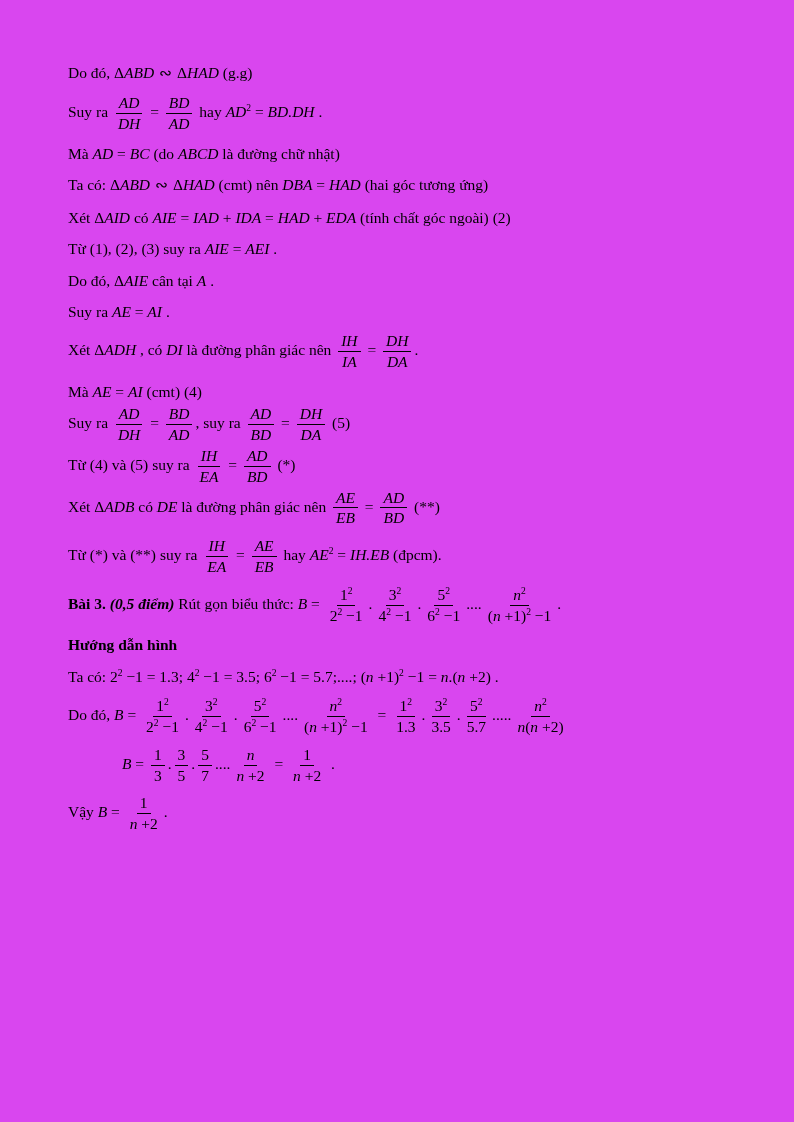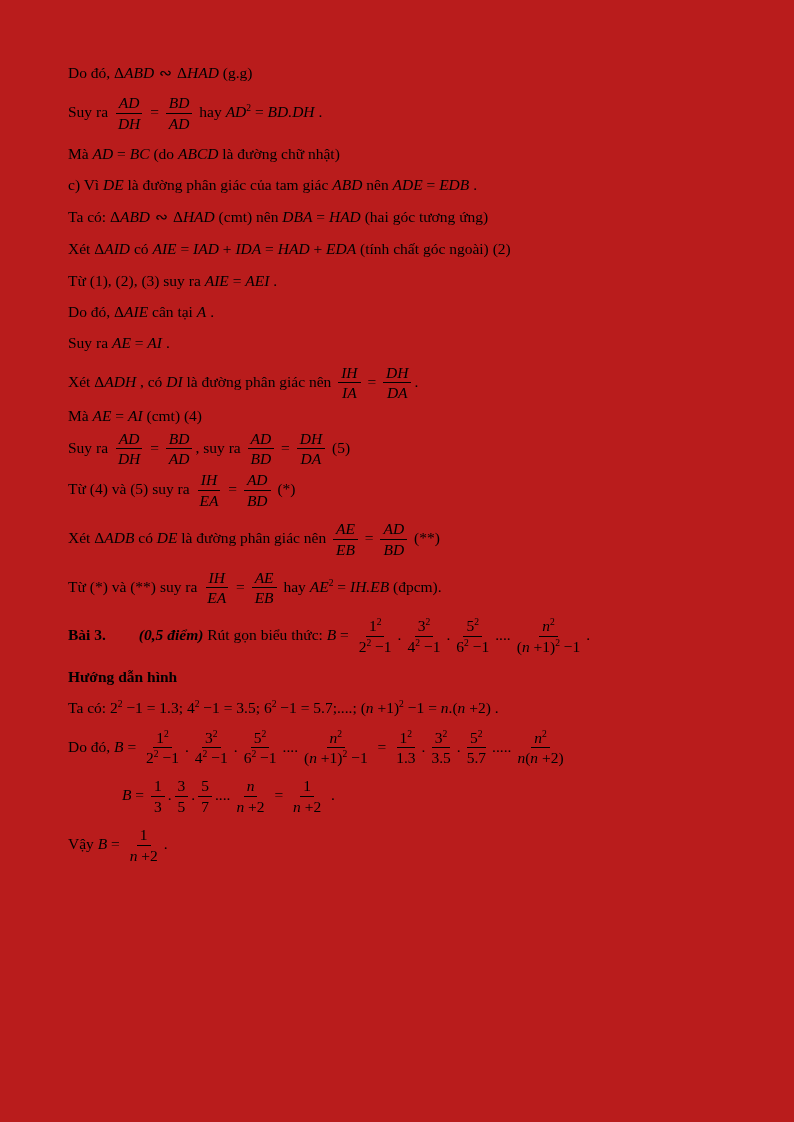--- a/index.html
+++ b/index.html
@@ -13,35 +13,35 @@
     overflow: hidden;
     font-family: "Liberation Serif", "DejaVu Serif", serif;
     font-size: 15.5px;
     color: #000000;
   }
   .page {
     box-sizing: border-box;
     width: 794px;
     height: 1122px;
     padding: 62px 36px 0 68px;
-    background: #b91c1c;
+    background: #d946ef;
   }
   .line {
     margin-bottom: 10px;
     line-height: 1.38;
     white-space: normal;
   }
   
   .line:nth-child(10), .line:nth-child(11), .line:nth-child(12) {
     margin-bottom: 3px;
   }
   .rm { font-style: normal; }
   .it { font-style: italic; }
   .bd { font-weight: bold; }
-  .bi { font-weight: bold; font-style: italic; margin-left: 29px; }
+  .bi { font-weight: bold; font-style: italic; }
   sup.sp {
     font-size: 0.62em;
     line-height: 0;
     vertical-align: super;
   }
   .sym { font-family: "DejaVu Sans", sans-serif; }
   .frac {
     display: inline-flex;
     flex-direction: column;
     align-items: center;
@@ -67,21 +67,20 @@
   <div>
       <div class="line"><span class="rm">Do đó, Δ</span><span class="it">ABD</span><span class="sym"> ∾ </span><span class="rm">Δ</span><span class="it">HAD</span><span class="rm"> (g.g)</span></div>
       <div class="line"><span class="rm">Suy ra </span><span class="frac">
           <span class="num"><span class="it">AD</span></span>
           <span class="den"><span class="it">DH</span></span>
         </span><span class="rm"> = </span><span class="frac">
           <span class="num"><span class="it">BD</span></span>
           <span class="den"><span class="it">AD</span></span>
         </span><span class="rm"> hay </span><span class="it">AD</span><sup class="sp">2</sup><span class="rm"> = </span><span class="it">BD.DH</span><span class="rm"> .</span></div>
       <div class="line"><span class="rm">Mà </span><span class="it">AD</span><span class="rm"> = </span><span class="it">BC</span><span class="rm"> (do </span><span class="it">ABCD</span><span class="rm"> là đường chữ nhật)</span></div>
-      <div class="line"><span class="rm">c) Vì </span><span class="it">DE</span><span class="rm"> là đường phân giác của tam giác </span><span class="it">ABD</span><span class="rm"> nên </span><span class="it">ADE</span><span class="rm"> = </span><span class="it">EDB</span><span class="rm"> .</span></div>
       <div class="line"><span class="rm">Ta có: Δ</span><span class="it">ABD</span><span class="sym"> ∾ </span><span class="rm">Δ</span><span class="it">HAD</span><span class="rm"> (cmt) nên </span><span class="it">DBA</span><span class="rm"> = </span><span class="it">HAD</span><span class="rm"> (hai góc tương ứng)</span></div>
       <div class="line"><span class="rm">Xét Δ</span><span class="it">AID</span><span class="rm"> có </span><span class="it">AIE</span><span class="rm"> = </span><span class="it">IAD</span><span class="rm"> + </span><span class="it">IDA</span><span class="rm"> = </span><span class="it">HAD</span><span class="rm"> + </span><span class="it">EDA</span><span class="rm"> (tính chất góc ngoài) (2)</span></div>
       <div class="line"><span class="rm">Từ (1), (2), (3) suy ra </span><span class="it">AIE</span><span class="rm"> = </span><span class="it">AEI</span><span class="rm"> .</span></div>
       <div class="line"><span class="rm">Do đó, Δ</span><span class="it">AIE</span><span class="rm"> cân tại </span><span class="it">A</span><span class="rm"> .</span></div>
       <div class="line"><span class="rm">Suy ra </span><span class="it">AE</span><span class="rm"> = </span><span class="it">AI</span><span class="rm"> .</span></div>
       <div class="line"><span class="rm">Xét Δ</span><span class="it">ADH</span><span class="rm"> , có </span><span class="it">DI</span><span class="rm"> là đường phân giác nên </span><span class="frac">
           <span class="num"><span class="it">IH</span></span>
           <span class="den"><span class="it">IA</span></span>
         </span><span class="rm"> = </span><span class="frac">
           <span class="num"><span class="it">DH</span></span>

